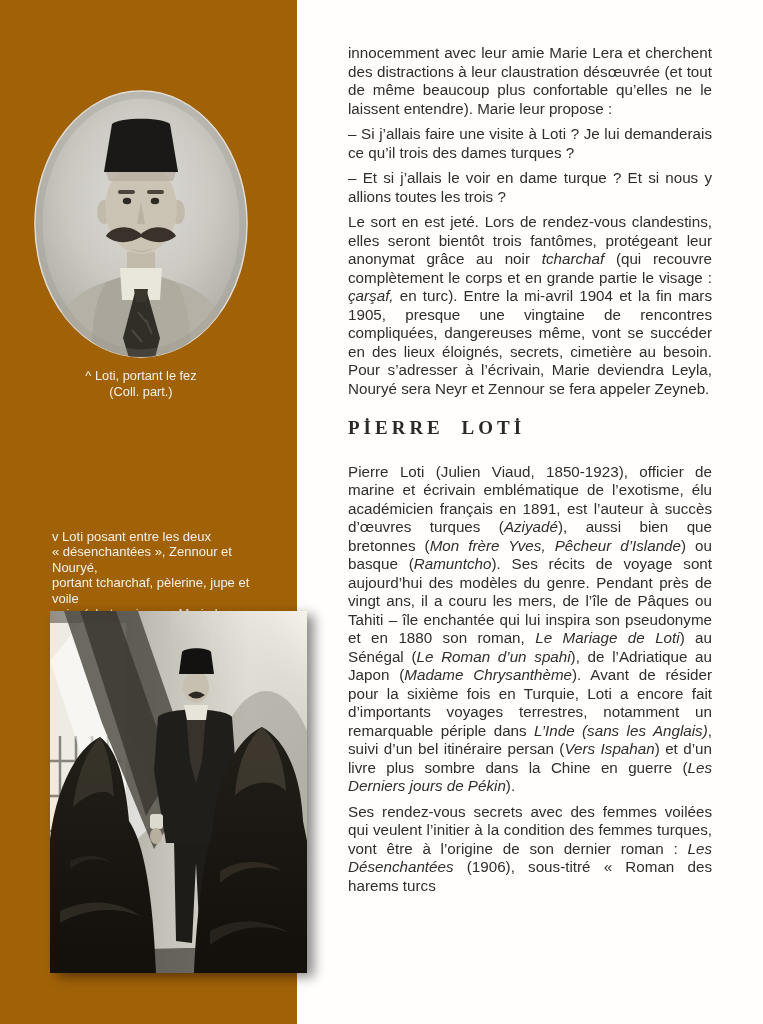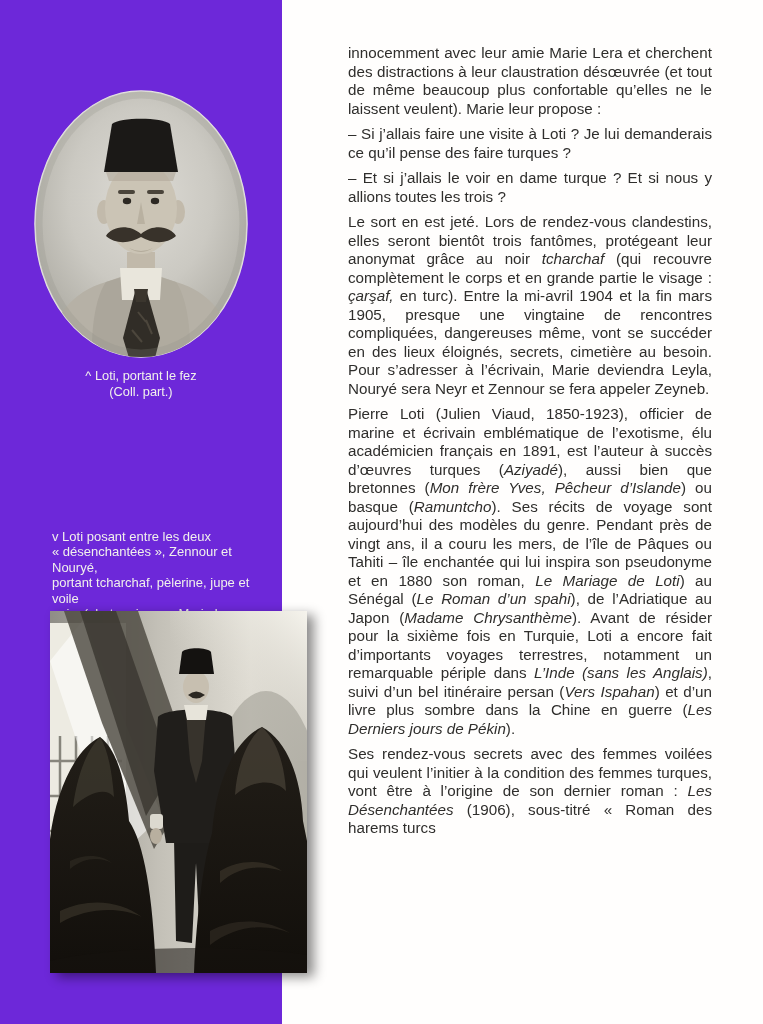--- a/index.html
+++ b/index.html
@@ -6,21 +6,21 @@
   body{
     width:763px;height:1024px;position:relative;overflow:hidden;
     background:#ffffff;
     font-family:"Liberation Sans", sans-serif;
   }
   .page{position:absolute;inset:0;width:763px;height:1024px;background:#fffefd;}
 
   
   .sidebar{
     position:absolute;left:0;top:0;width:282px;height:1024px;
-    background:#6d28d9;z-index:1;
+    background:#a16207;z-index:1;padding-left:15px;
   }
   .oval-photo{
     position:absolute;left:34px;top:90px;width:214px;height:268px;
   }
   .caption-top{
     position:absolute;left:8px;top:368px;width:266px;
     color:#f1f0ec;font-size:12.8px;line-height:15.5px;text-align:center;
   }
   .caption-bottom{
     position:absolute;left:52px;top:529px;width:226px;
@@ -187,21 +187,22 @@
         <path d="M212,116 C197,129 187,154 185,184 C202,169 224,167 236,180 C234,150 226,129 212,116 Z" fill="#453f34" opacity="0.78"></path>
         <path d="M170,260 C190,248 214,248 232,260 C214,254 190,254 170,272 Z" fill="#363026" opacity="0.8"></path>
         <path d="M160,320 C186,306 216,308 240,322 C216,312 186,314 160,334 Z" fill="#2d2820" opacity="0.75"></path>
       </g>
 
       <path d="M0,362 L257,362 L257,344 C190,334 70,334 0,350 Z" fill="#16130f" opacity="0.55"></path>
     </svg>
   </div>
 
   <div class="article">
-    <p><span>innocemment avec leur amie Marie Lera et cherchent des distractions à leur claustration désœuvrée (et tout de même beaucoup plus confortable qu’elles ne le laissent veulent). Marie leur propose :</span></p>
-    <p class="dialogue"><span>– Si j’allais faire une visite à Loti ? Je lui demanderais ce qu’il pense des faire turques ?</span></p>
+    <p><span>innocemment avec leur amie Marie Lera et cherchent des distractions à leur claustration désœuvrée (et tout de même beaucoup plus confortable qu’elles ne le laissent entendre). Marie leur propose :</span></p>
+    <p class="dialogue"><span>– Si j’allais faire une visite à Loti ? Je lui demanderais ce qu’il trois des dames turques ?</span></p>
     <p class="dialogue"><span>– Et si j’allais le voir en dame turque ? Et si nous y allions toutes les trois ?</span></p>
     <p><span>Le sort en est jeté. Lors de rendez-vous clandestins, elles seront bientôt trois fantômes, protégeant leur anonymat grâce au noir </span><i>tcharchaf</i><span> (qui recouvre complètement le corps et en grande partie le visage : </span><i>çarşaf,</i><span> en turc). Entre la mi-avril 1904 et la fin mars 1905, presque une vingtaine de rencontres compliquées, dangereuses même, vont se succéder en des lieux éloignés, secrets, cimetière au besoin. Pour s’adresser à l’écrivain, Marie deviendra Leyla, Nouryé sera Neyr et Zennour se fera appeler Zeyneb.</span></p>
+    <h2>PİERRE LOTİ</h2>
     <p><span>Pierre Loti (Julien Viaud, 1850-1923), officier de marine et écrivain emblématique de l’exotisme, élu académicien français en 1891, est l’auteur à succès d’œuvres turques (</span><i>Aziyadé</i><span>), aussi bien que bretonnes (</span><i>Mon frère Yves, Pêcheur d’Islande</i><span>) ou basque (</span><i>Ramuntcho</i><span>). Ses récits de voyage sont aujourd’hui des modèles du genre. Pendant près de vingt ans, il a couru les mers, de l’île de Pâques ou Tahiti – île enchantée qui lui inspira son pseudonyme et en 1880 son roman, </span><i>Le Mariage de Loti</i><span>) au Sénégal (</span><i>Le Roman d’un spahi</i><span>), de l’Adriatique au Japon (</span><i>Madame Chrysanthème</i><span>). Avant de résider pour la sixième fois en Turquie, Loti a encore fait d’importants voyages terrestres, notamment un remarquable périple dans </span><i>L’Inde (sans les Anglais)</i><span>, suivi d’un bel itinéraire persan (</span><i>Vers Ispahan</i><span>) et d’un livre plus sombre dans la Chine en guerre (</span><i>Les Derniers jours de Pékin</i><span>).</span></p>
     <p><span>Ses rendez-vous secrets avec des femmes voilées qui veulent l’initier à la condition des femmes turques, vont être à l’origine de son dernier roman : </span><i>Les Désenchantées</i><span> (1906), sous-titré « Roman des harems turcs</span></p>
   </div>
 
 </div>
 
 </body></html>

